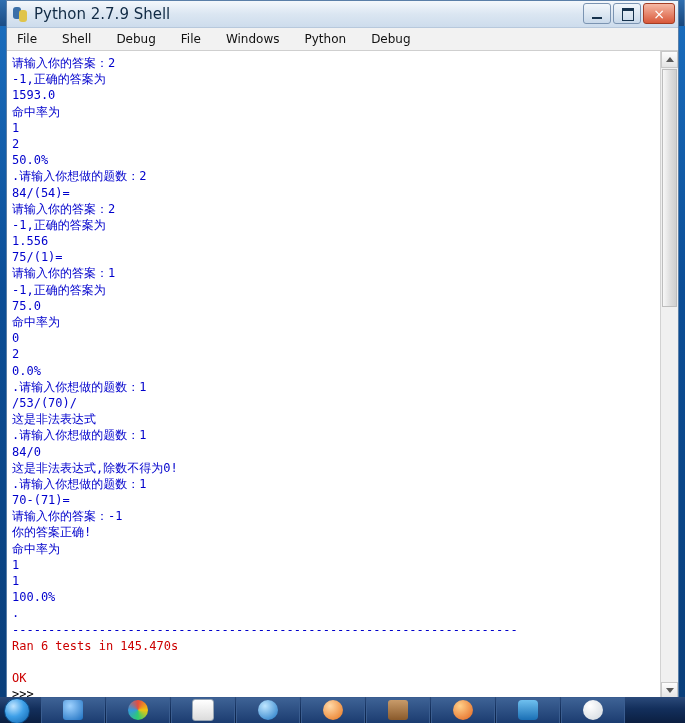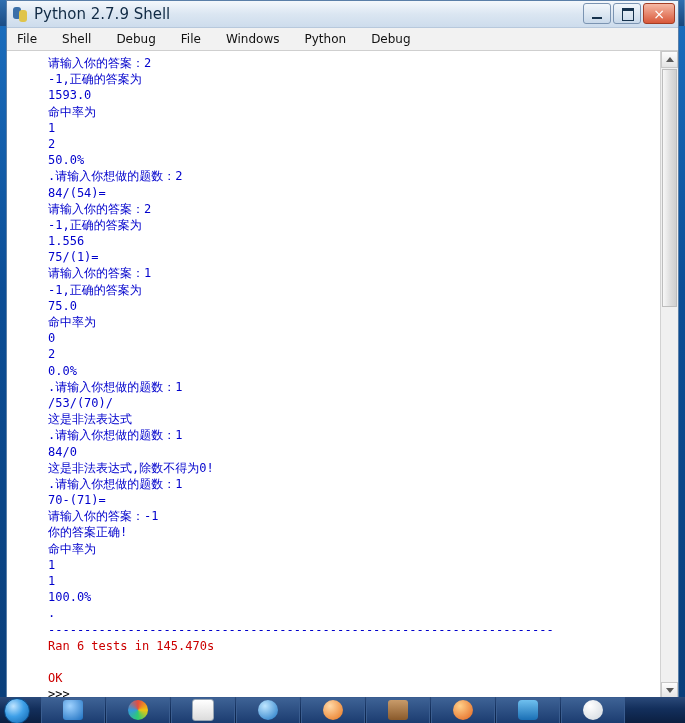--- a/index.html
+++ b/index.html
@@ -153,21 +153,20 @@
     left: 0; top: 0;
     right: 17px;
     bottom: 0;
     padding: 4px 0 0 5px;
     box-sizing: border-box;
     font-family: "DejaVu Sans Mono", monospace;
     font-size: 12px;
     line-height: 16.2px;
     white-space: pre;
     overflow: hidden;
-    margin-left: 36px;
   }
   .ln { display: block; height: 16.2px; }
   .c-blue   { color: #0000cc; }
   .c-red    { color: #cc0000; }
   .c-black  { color: #000000; }
 
   
   .vscroll {
     position: absolute;
     right: 0;

